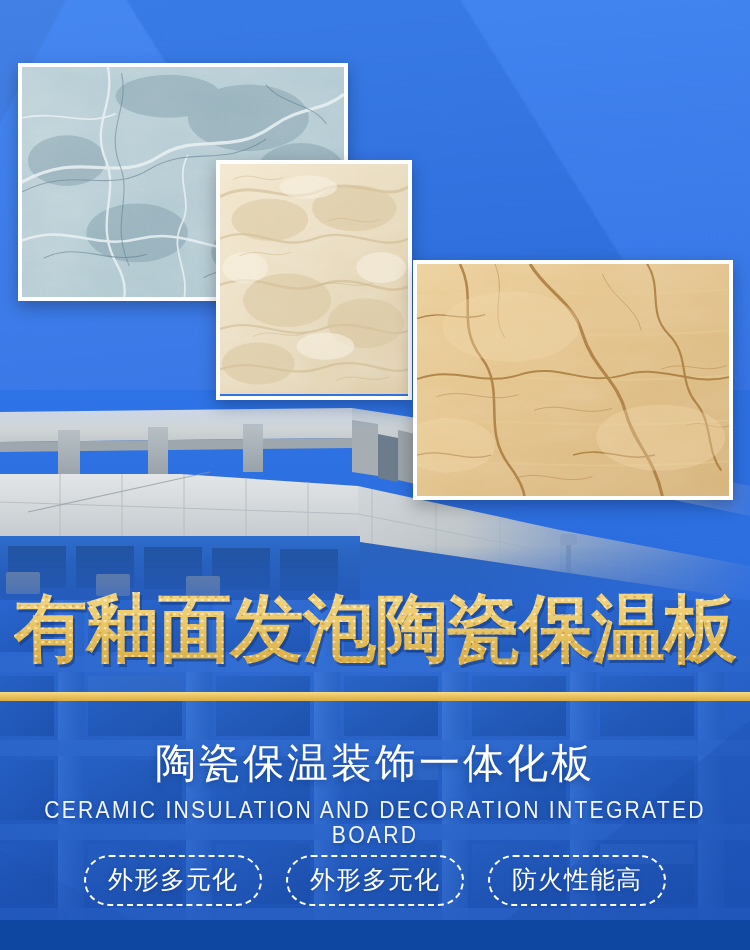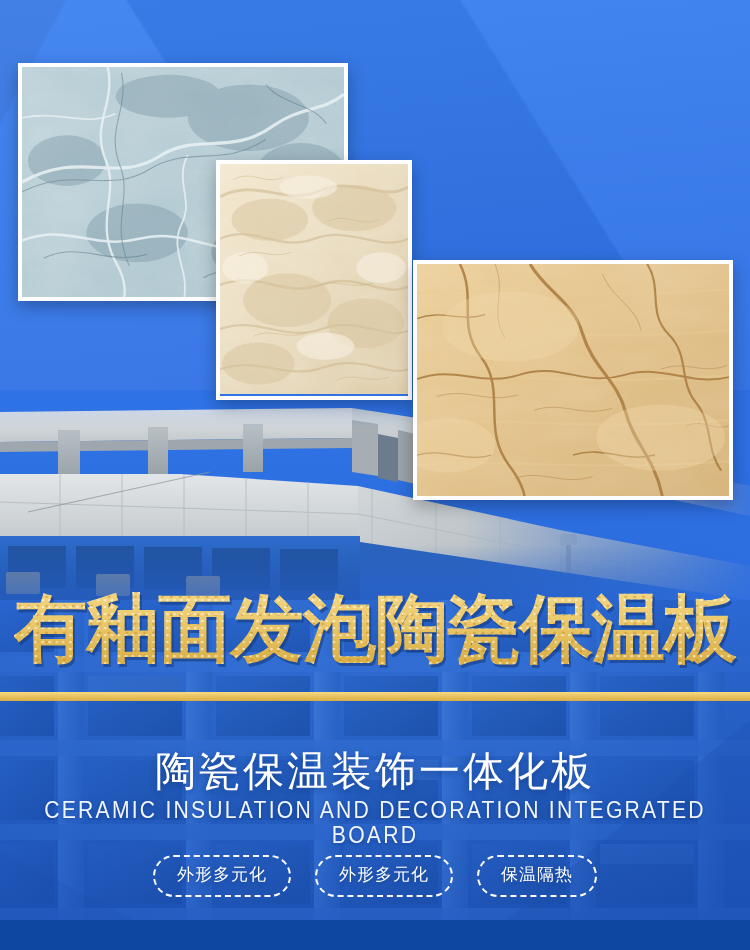--- a/index.html
+++ b/index.html
@@ -125,21 +125,20 @@
 
   
   .sub-cn{
     position:absolute;left:0;right:0;top:741px;z-index:25;
     text-align:center;
     color:#ffffff;
     font-size:41px;
     letter-spacing:3px;
     line-height:1.1;
     text-shadow:0 2px 6px rgba(10,40,100,.45);
-    margin-top:8px;
   }
   .sub-en{
     position:absolute;left:0;right:0;top:798px;z-index:25;
     text-align:center;
     color:#f2f6ff;
     font-size:23px;
     letter-spacing:2.4px;
     line-height:1.1;
     transform:scaleX(.92);
     text-shadow:0 1px 4px rgba(10,40,100,.4);
@@ -148,21 +147,21 @@
   
   .tags{
     position:absolute;left:0;right:0;top:855px;z-index:25;
     display:flex;justify-content:center;align-items:center;
     gap:24px;
   }
   .tag{
     border:2px dashed #ffffff;
     border-radius:26px;
     color:#ffffff;
-    font-size:17px;
+    font-size:25px;
     letter-spacing:1px;
     padding:8px 22px 10px;
     line-height:1.15;
     white-space:nowrap;
     text-shadow:0 1px 4px rgba(10,40,100,.35);
   }
 </style>
 </head>
 <body>
 
@@ -514,16 +513,16 @@
 
   <div class="gold-rule"></div>
 
   <div class="sub-cn">陶瓷保温装饰一体化板</div>
 
   <div class="sub-en">CERAMIC INSULATION AND DECORATION INTEGRATED BOARD</div>
 
   <div class="tags">
     <div class="tag">外形多元化</div>
     <div class="tag">外形多元化</div>
-    <div class="tag">保温隔热</div>
+    <div class="tag">防火性能高</div>
   </div>
 
 </div>
 
 </body></html>

